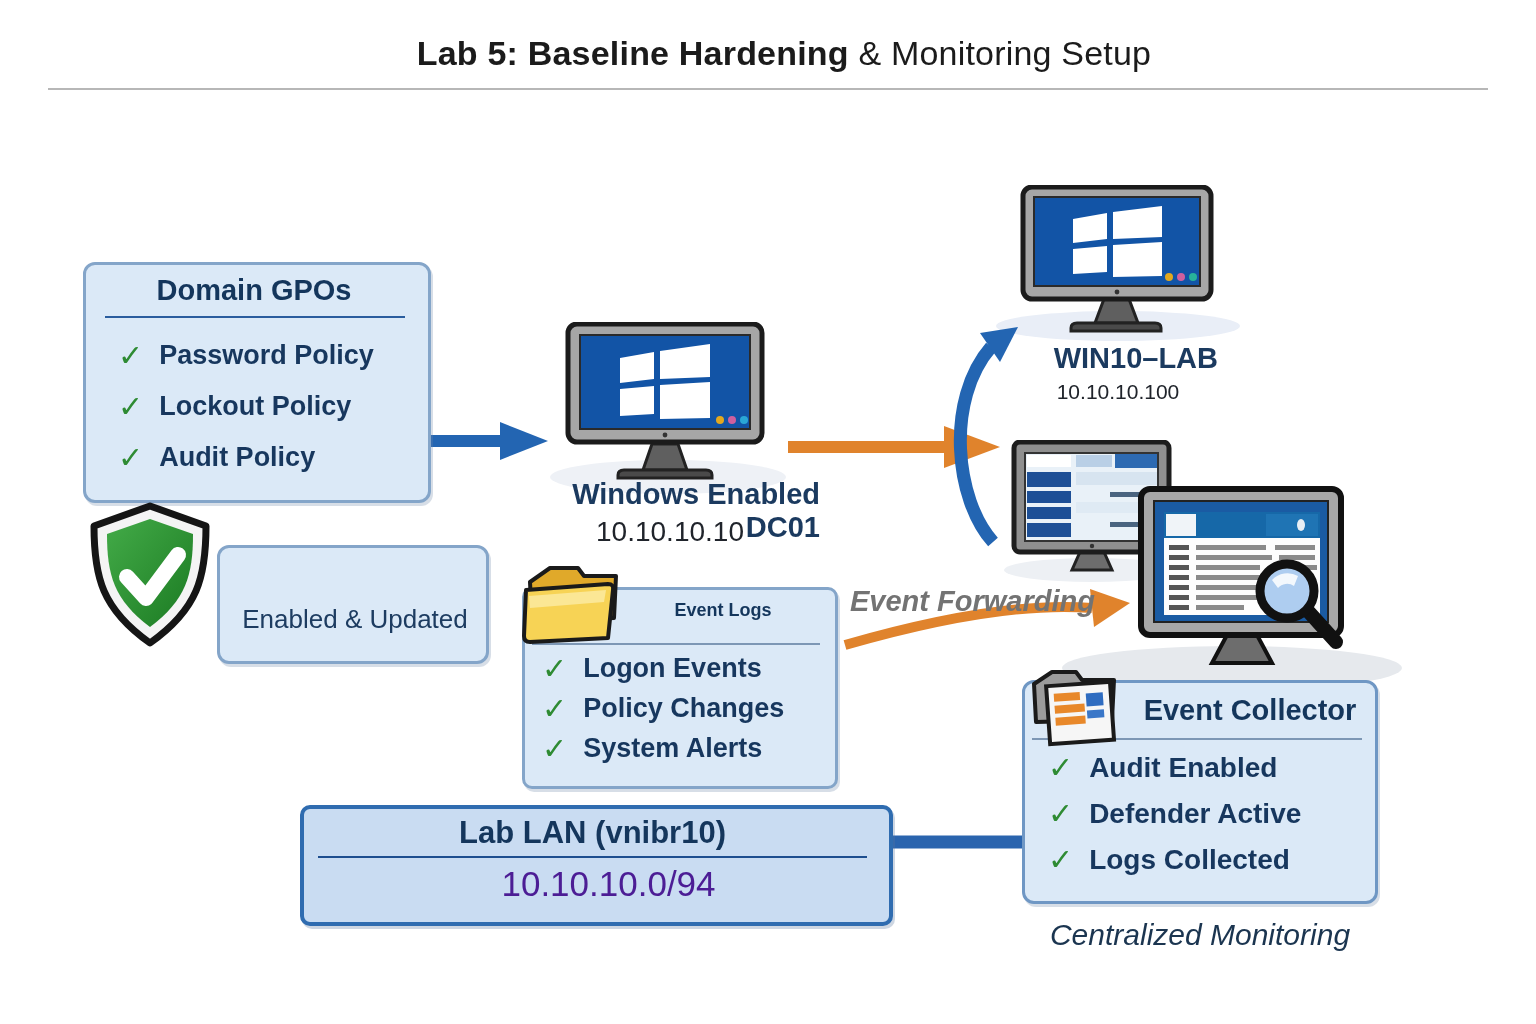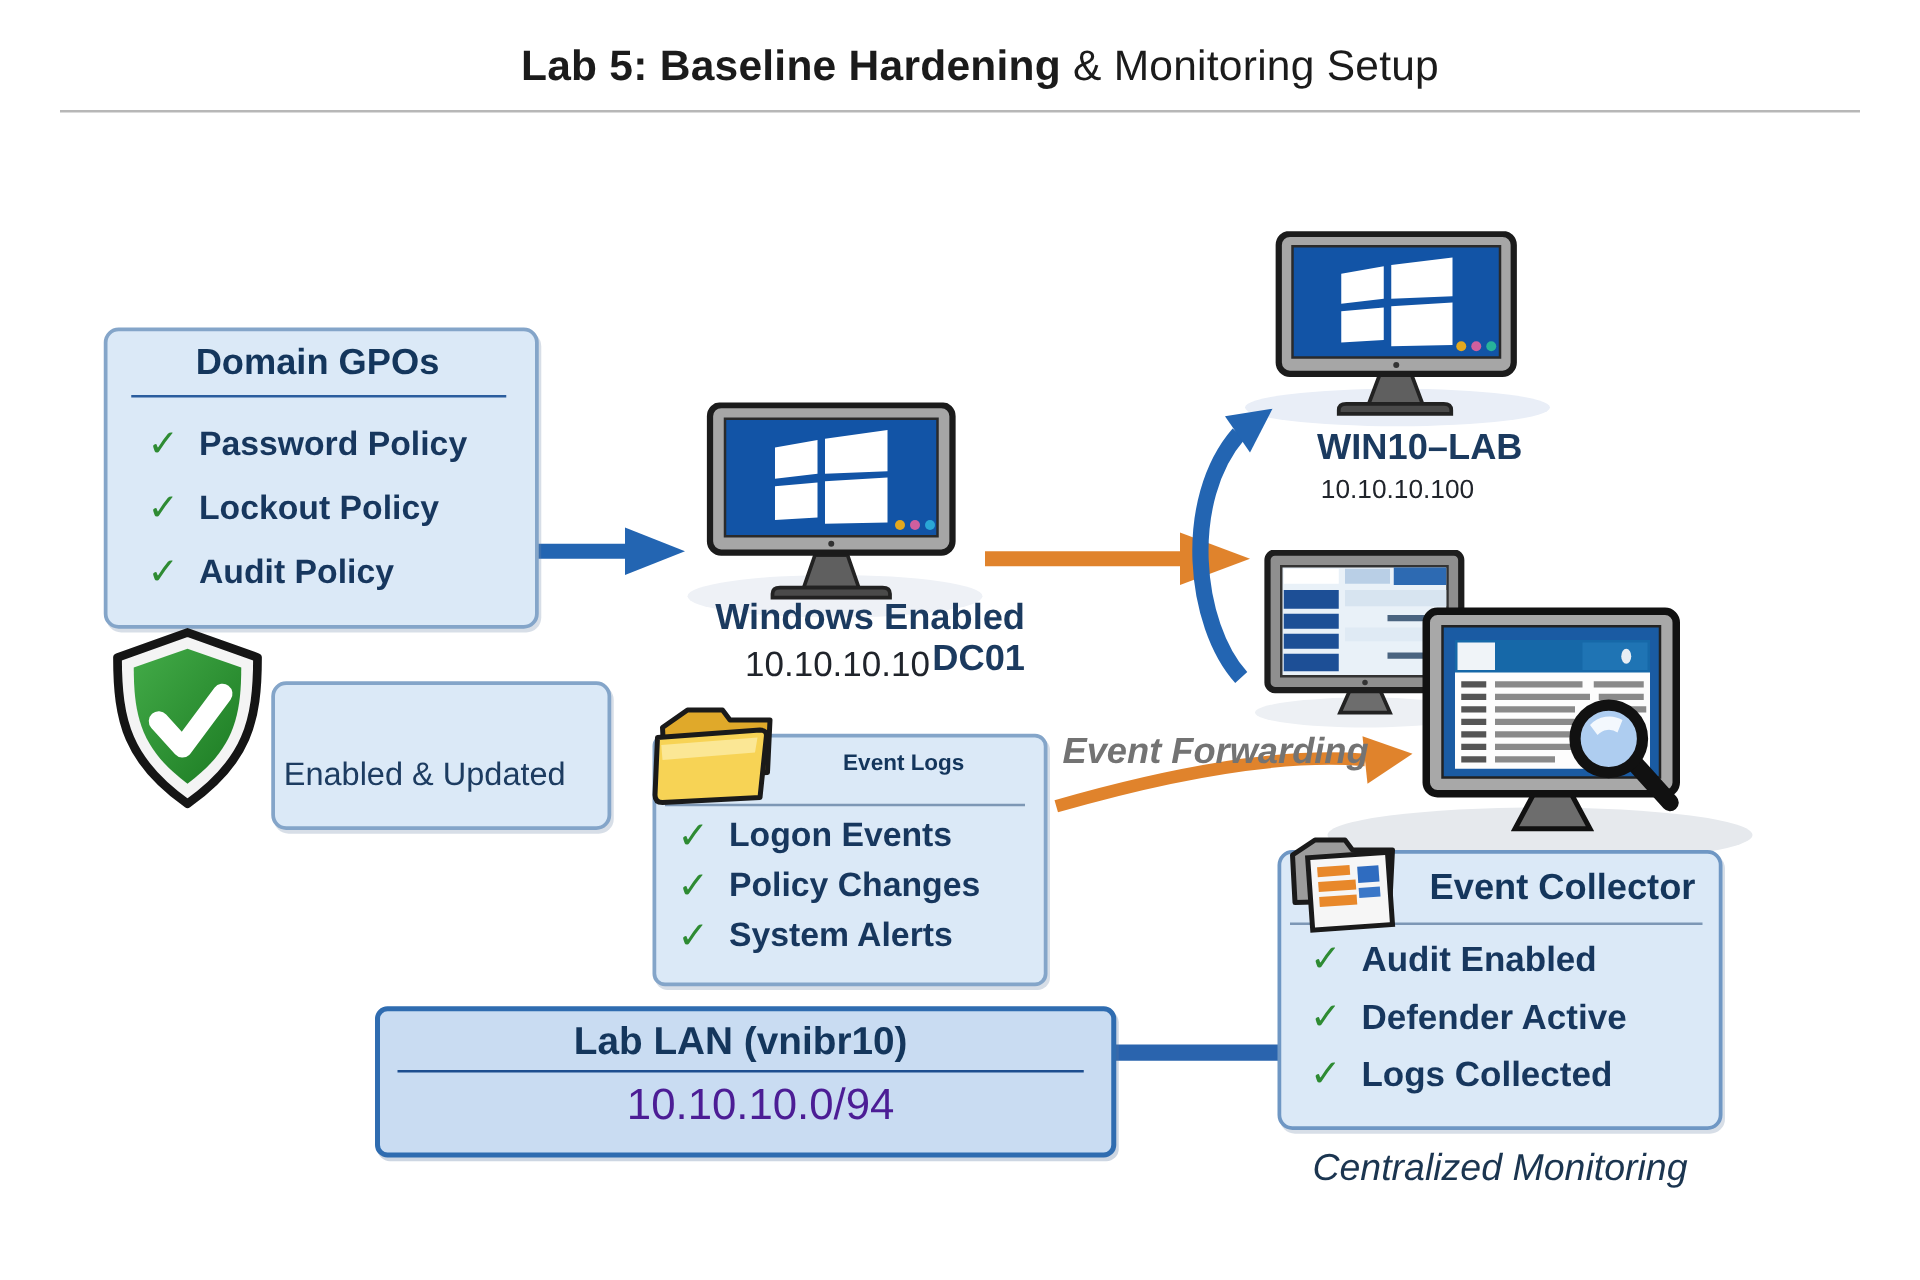--- a/index.html
+++ b/index.html
@@ -78,21 +78,21 @@
   <div class="abs row" style="left:118px;top:391px;z-index:3">
     <span class="check">✓</span>
     <span class="itm">Lockout Policy</span>
   </div>
   <div class="abs row" style="left:118px;top:442px;z-index:3">
     <span class="check">✓</span>
     <span class="itm">Audit Policy</span>
   </div>
 
   <div class="abs card" style="left:217px;top:545px;width:266px;height:113px;z-index:2"></div>
-  <div class="abs" style="left:227px;top:604px;width:256px;text-align:left;font-size:26px;color:#1d3c61;z-index:3">Enabled &amp; Updated</div>
+  <div class="abs" style="left:227px;top:604px;width:256px;text-align:center;font-size:26px;color:#1d3c61;z-index:3">Enabled &amp; Updated</div>
   <svg class="abs" style="left:82px;top:501px;z-index:4" width="136" height="148" viewBox="0 0 136 148">
     <defs>
       <linearGradient id="gGreen" x1="0" y1="0" x2="1" y2="1">
         <stop offset="0" stop-color="#43ab48"></stop>
           <stop offset="1" stop-color="#1b7a22"></stop>
       </linearGradient>
     </defs>
     <path d="M68,5 L124,25 C124,76 116,108 68,142 C20,108 12,76 12,25 Z" fill="#f4f4f4" stroke="#151515" stroke-width="7" stroke-linejoin="round"></path>
     <path d="M68,18 L111,33 C111,74 104,99 68,126 C32,99 25,74 25,33 Z" fill="url(#gGreen)"></path>
     <polyline points="45,76 64,97 96,54" fill="none" stroke="#ffffff" stroke-width="16" stroke-linecap="round" stroke-linejoin="round"></polyline>

